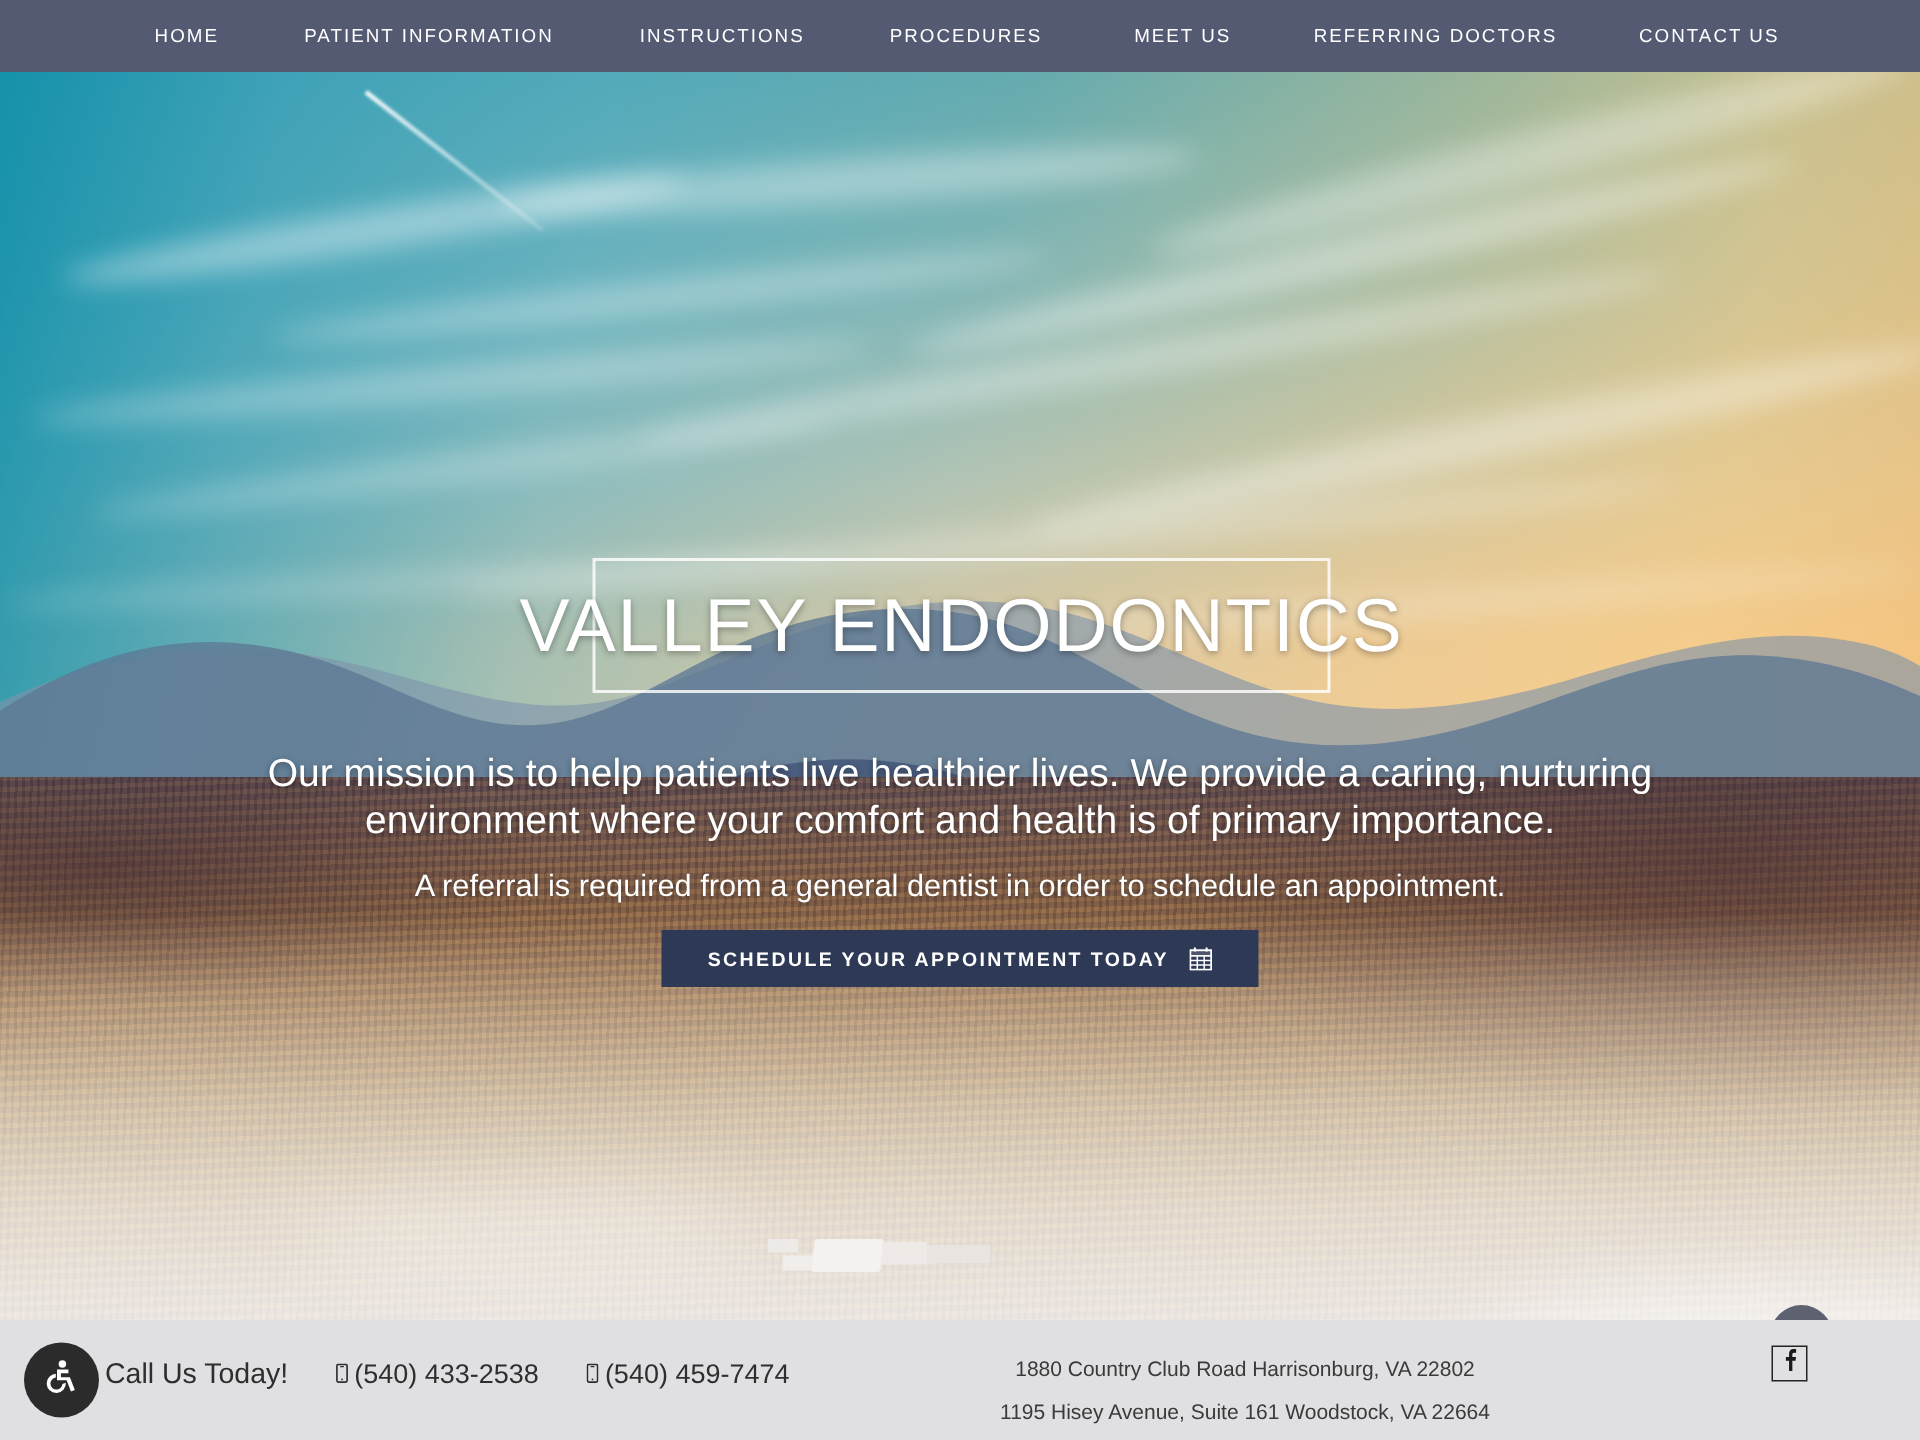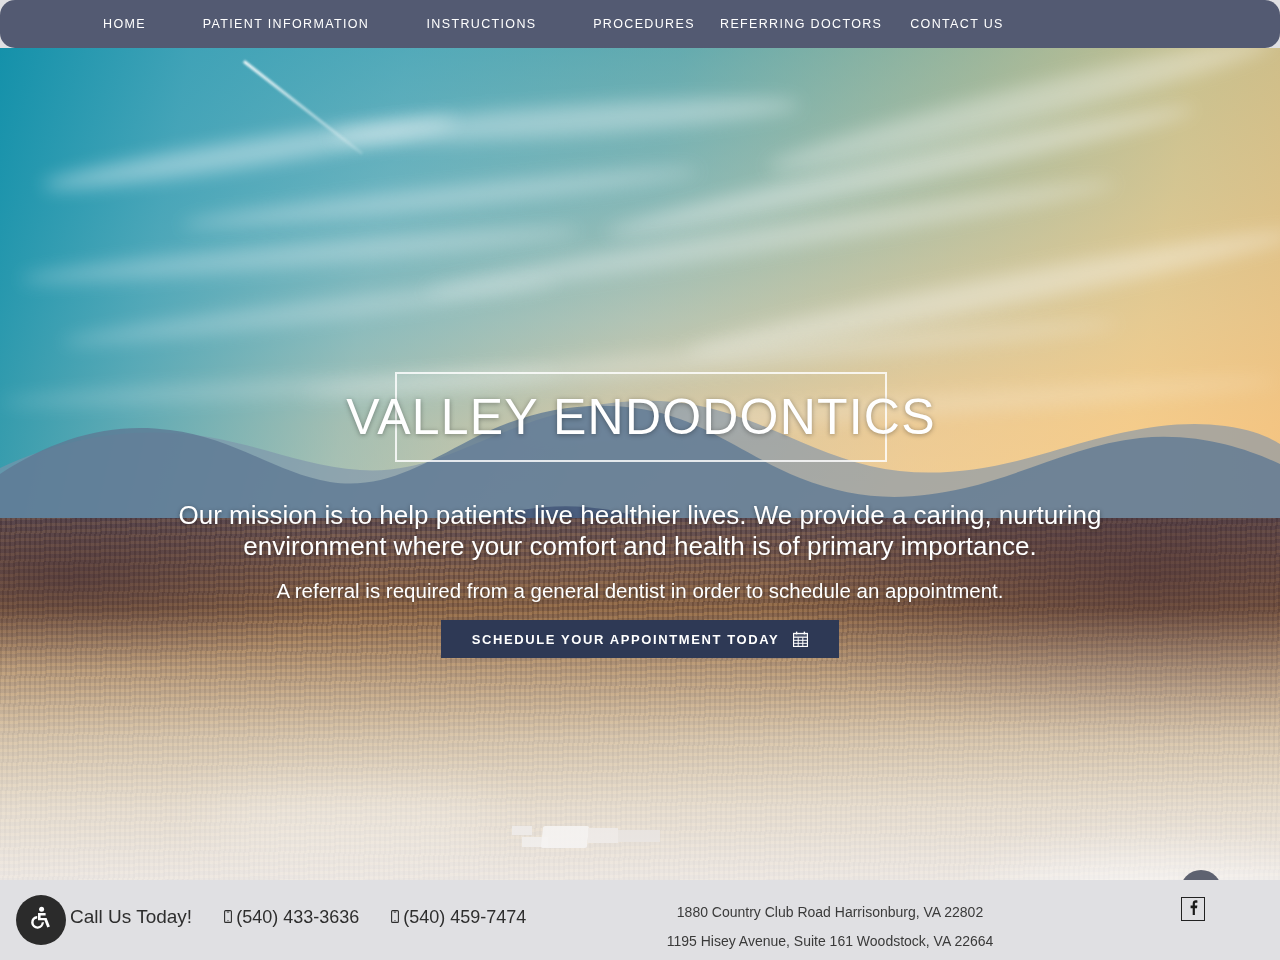--- a/index.html
+++ b/index.html
@@ -22,21 +22,20 @@
   
   .navbar {
     position: absolute;
     top: 0; left: 0;
     width: 1280px;
     height: 48px;
     background: #535a72;
     z-index: 40;
     display: flex;
     align-items: flex-end;
-    border-radius: 15px;
   }
   .nav-list {
     display: flex;
     align-items: center;
     list-style: none;
     width: 100%;
     padding-left: 72px;
     padding-right: 40px;
   }
   .nav-item {
@@ -333,20 +332,21 @@
 <body>
 
 <div class="page">
 
   <nav class="navbar">
     <ul class="nav-list">
       <li class="nav-item">HOME</li>
       <li class="nav-item">PATIENT INFORMATION</li>
       <li class="nav-item">INSTRUCTIONS</li>
       <li class="nav-item">PROCEDURES</li>
+      <li class="nav-item">MEET US</li>
       <li class="nav-item">REFERRING DOCTORS</li>
       <li class="nav-item">CONTACT US</li>
     </ul>
   </nav>
 
   <section class="hero">
 
     <div class="sky">
       <div class="cloud cl1"></div>
       <div class="cloud cl2"></div>
@@ -439,21 +439,21 @@
       <span class="call-label">Call Us Today!</span>
 
       <span class="phone">
         <span class="phone-icon">
           <svg width="8" height="13" viewBox="0 0 8 13">
             <rect x="0.6" y="0.6" width="6.8" height="11.8" rx="1" stroke="#2e2e2e" stroke-width="1.1" fill="none"></rect>
             <line x1="2.8" y1="2.1" x2="5.2" y2="2.1" stroke="#2e2e2e" stroke-width="0.9"></line>
             <circle cx="4" cy="10.6" r="0.6" fill="#2e2e2e"></circle>
           </svg>
         </span>
-        <span>(540) 433-3636</span>
+        <span>(540) 433-2538</span>
       </span>
 
       <span class="phone">
         <span class="phone-icon">
           <svg width="8" height="13" viewBox="0 0 8 13">
             <rect x="0.6" y="0.6" width="6.8" height="11.8" rx="1" stroke="#2e2e2e" stroke-width="1.1" fill="none"></rect>
             <line x1="2.8" y1="2.1" x2="5.2" y2="2.1" stroke="#2e2e2e" stroke-width="0.9"></line>
             <circle cx="4" cy="10.6" r="0.6" fill="#2e2e2e"></circle>
           </svg>
         </span>

